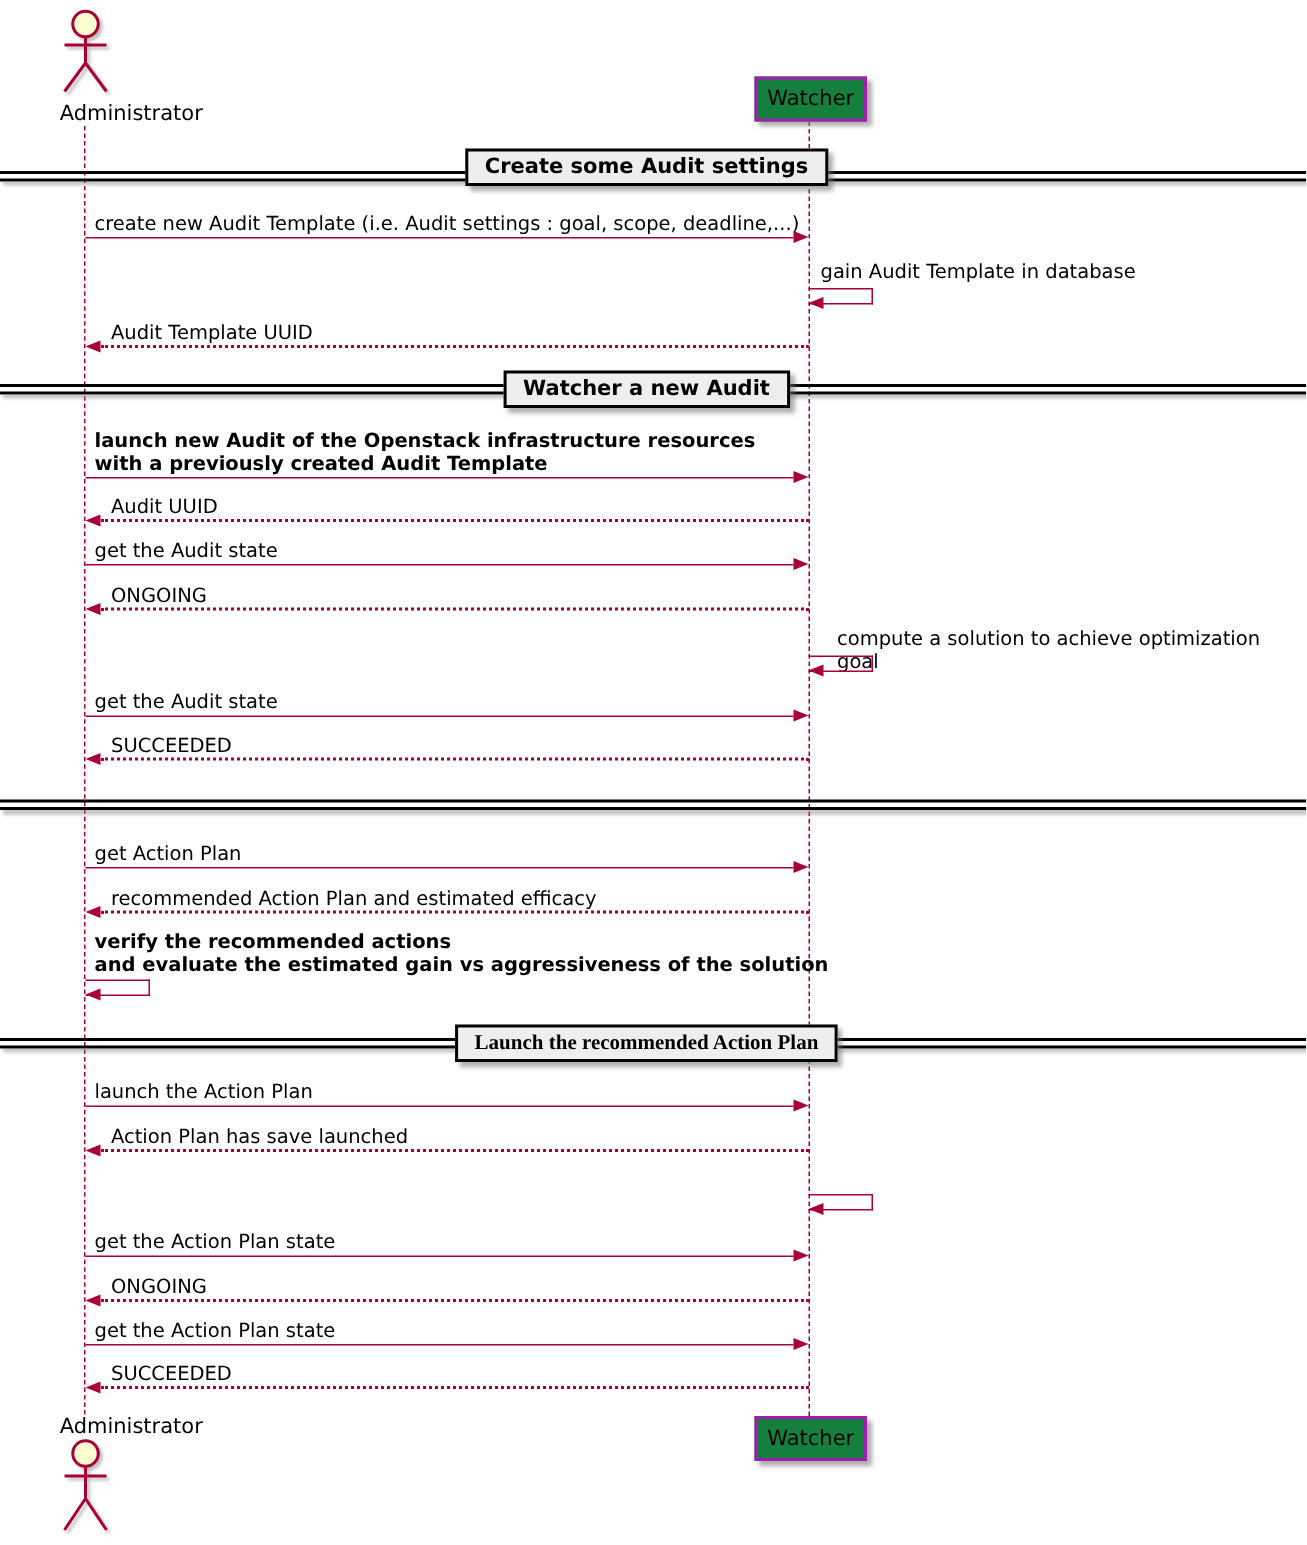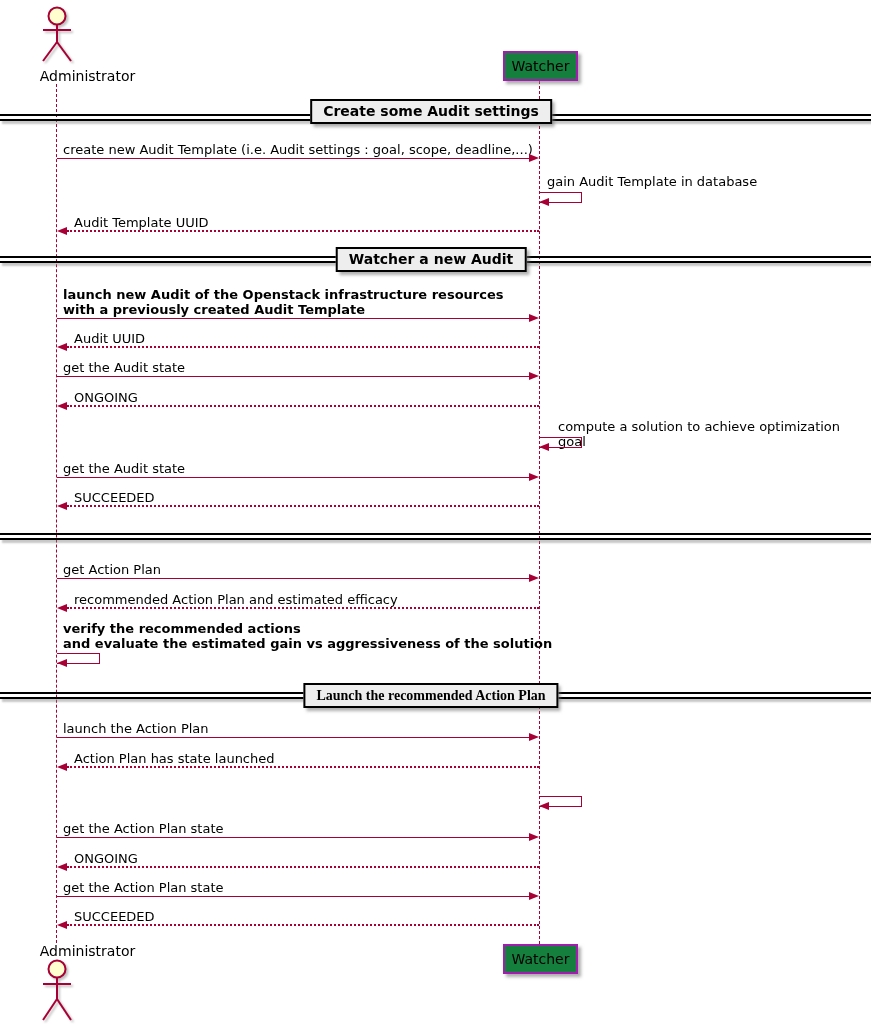--- a/index.html
+++ b/index.html
@@ -129,21 +129,21 @@
   <div class="loop" style="left:57px;top:653px;"></div>
   <div class="hd l" style="left:57px;top:659px;"></div>
 
   <div class="divlines" style="top:692px;"></div>
   <div class="divbox" style="top:683px;font-family:Liberation Serif, serif;">Launch the recommended Action Plan</div>
 
   <div class="lab" style="left:63px;top:721px;">launch the Action Plan</div>
   <div class="ln" style="left:57px;top:737px;width:472px;"></div>
   <div class="hd r" style="left:529px;top:733px;"></div>
 
-  <div class="lab" style="left:74px;top:751px;">Action Plan has state launched</div>
+  <div class="lab" style="left:74px;top:751px;">Action Plan has save launched</div>
   <div class="ln dot" style="left:67px;top:766px;width:472px;"></div>
   <div class="hd l" style="left:57px;top:763px;"></div>
 
   <div class="loop" style="left:539px;top:796px;"></div>
   <div class="hd l" style="left:539px;top:802px;"></div>
 
   <div class="lab" style="left:63px;top:821px;">get the Action Plan state</div>
   <div class="ln" style="left:57px;top:837px;width:472px;"></div>
   <div class="hd r" style="left:529px;top:833px;"></div>
 

